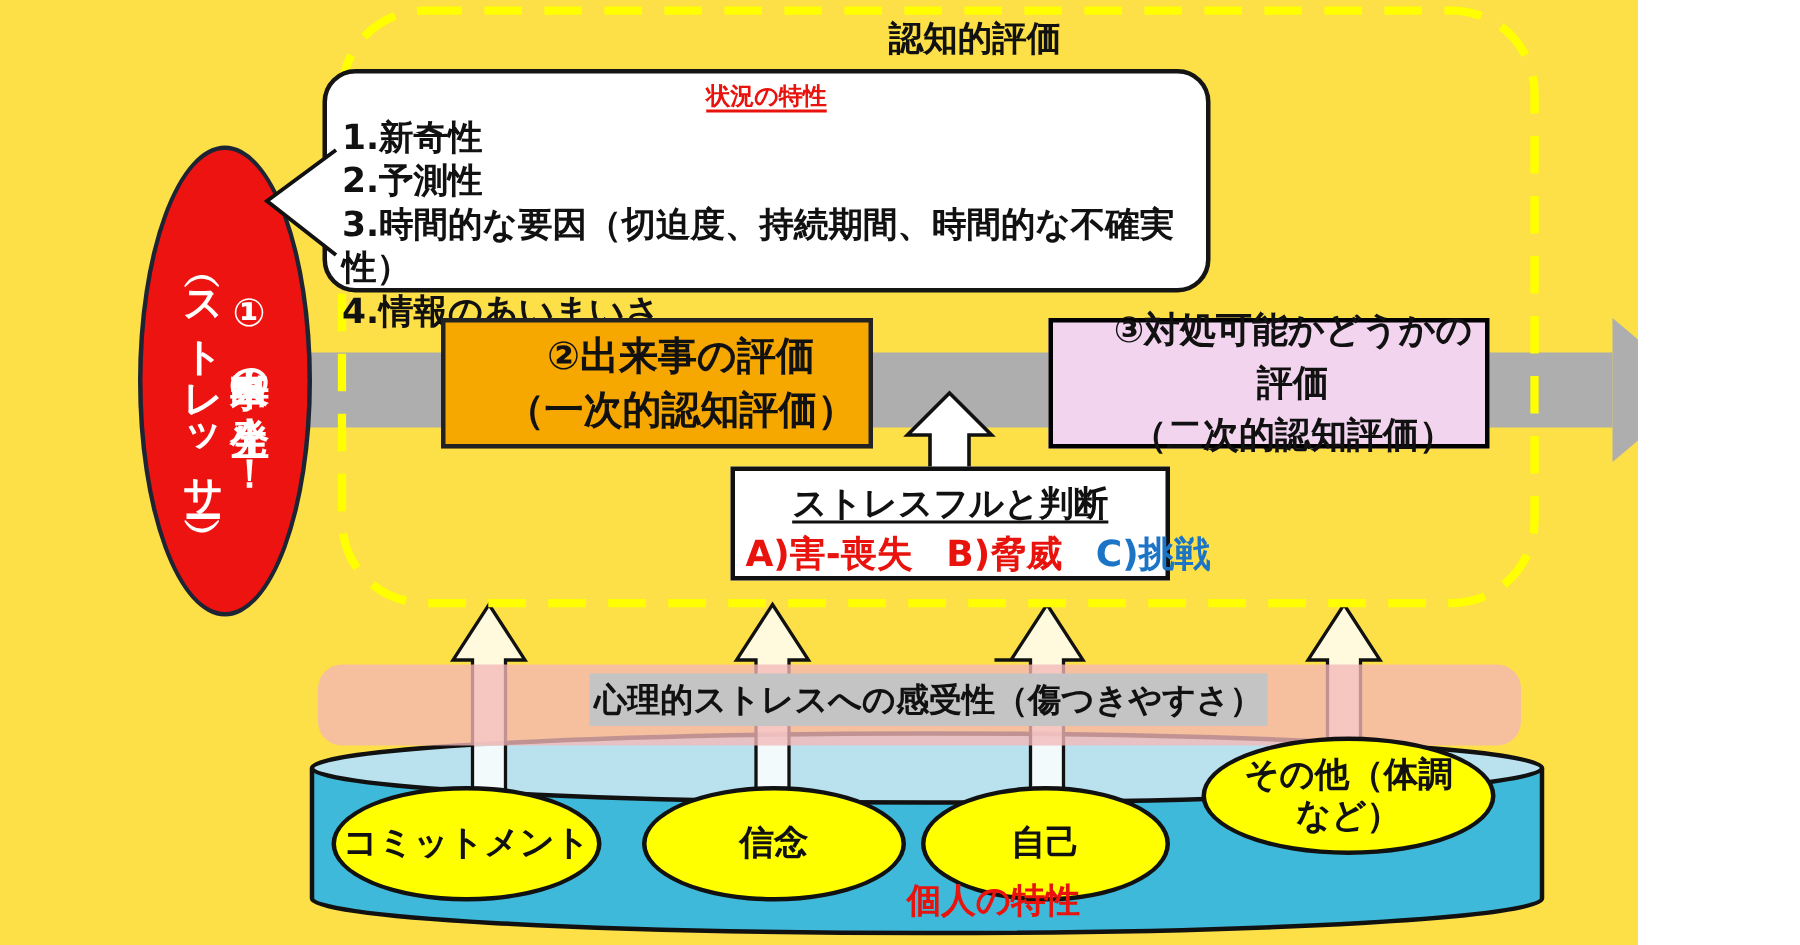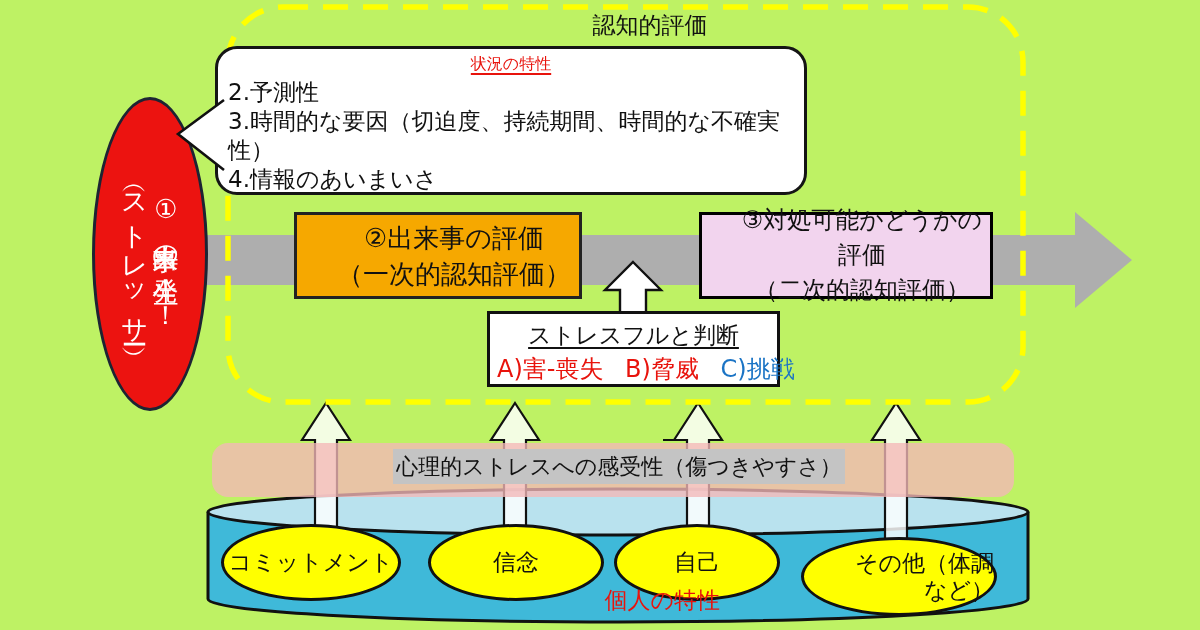--- a/index.html
+++ b/index.html
@@ -1,19 +1,19 @@
 <!DOCTYPE html>
 <html><head>
 <meta charset="utf-8">
 <style>
   html,body{margin:0;padding:0;background:#ffffff;}
   .stage{
-    position:relative;width:1200px;height:630px;background:#bef264;overflow:hidden;
+    position:relative;width:1092px;height:630px;background:#fde047;overflow:hidden;
     font-family:"DejaVu Sans","Liberation Sans",sans-serif;
-    font-weight:normal;color:#111;
+    font-weight:bold;color:#111;
   }
   .abs{position:absolute;}
   svg{display:block;}
   .layer0{left:0;top:0;z-index:0;}
   .layer5{left:0;top:0;z-index:5;pointer-events:none;}
   .layer15{left:0;top:0;z-index:15;pointer-events:none;}
 
   
   .cog-label{left:560px;top:10px;width:180px;text-align:center;font-size:23px;z-index:10;}
 
@@ -53,21 +53,21 @@
   .vuln-label{left:393px;top:449px;width:452px;height:35px;background:#c4c4c4;z-index:10;
               display:flex;align-items:center;justify-content:center;font-size:22px;}
 
   
   .factor{background:#ffff00;border:3px solid #111;border-radius:50%;z-index:10;box-sizing:border-box;
           display:flex;flex-direction:column;align-items:center;justify-content:center;
           text-align:center;font-size:23px;line-height:27px;}
   .factor1{left:221px;top:524px;width:180px;height:77px;}
   .factor2{left:428px;top:524px;width:176px;height:77px;}
   .factor3{left:614px;top:524px;width:166px;height:77px;}
-  .factor4{left:801px;top:537px;width:196px;height:79px;align-items:flex-end;}
+  .factor4{left:801px;top:491px;width:196px;height:79px;}
 
   .personal-label{left:520px;top:585px;width:200px;text-align:right;font-size:23px;
                   color:#e8130c;z-index:10;}
 </style>
 </head>
 <body>
 
 <div class="stage">
 
   <svg class="abs layer0" width="1200" height="630" viewBox="0 0 1200 630">
@@ -97,20 +97,21 @@
 
   <svg class="abs layer5" width="1200" height="630" viewBox="0 0 1200 630">
     <rect x="228" y="7" width="795" height="395" rx="55" fill="none" stroke="#ffff00" stroke-width="5.5" stroke-dasharray="25 15"></rect>
   </svg>
 
   <div class="abs cog-label">認知的評価</div>
 
   <div class="abs bubble">
     <div class="bubble-title">状況の特性</div>
     <div class="bubble-list">
+      <div>1.新奇性</div>
       <div>2.予測性</div>
       <div>3.時間的な要因（切迫度、持続期間、時間的な不確実性）</div>
       <div>4.情報のあいまいさ</div>
     </div>
   </div>
 
   <div class="abs stressor">
     <div class="stressor-text">
       <div>①出来事の発生！！</div>
       <div>（ストレッサー）</div>

